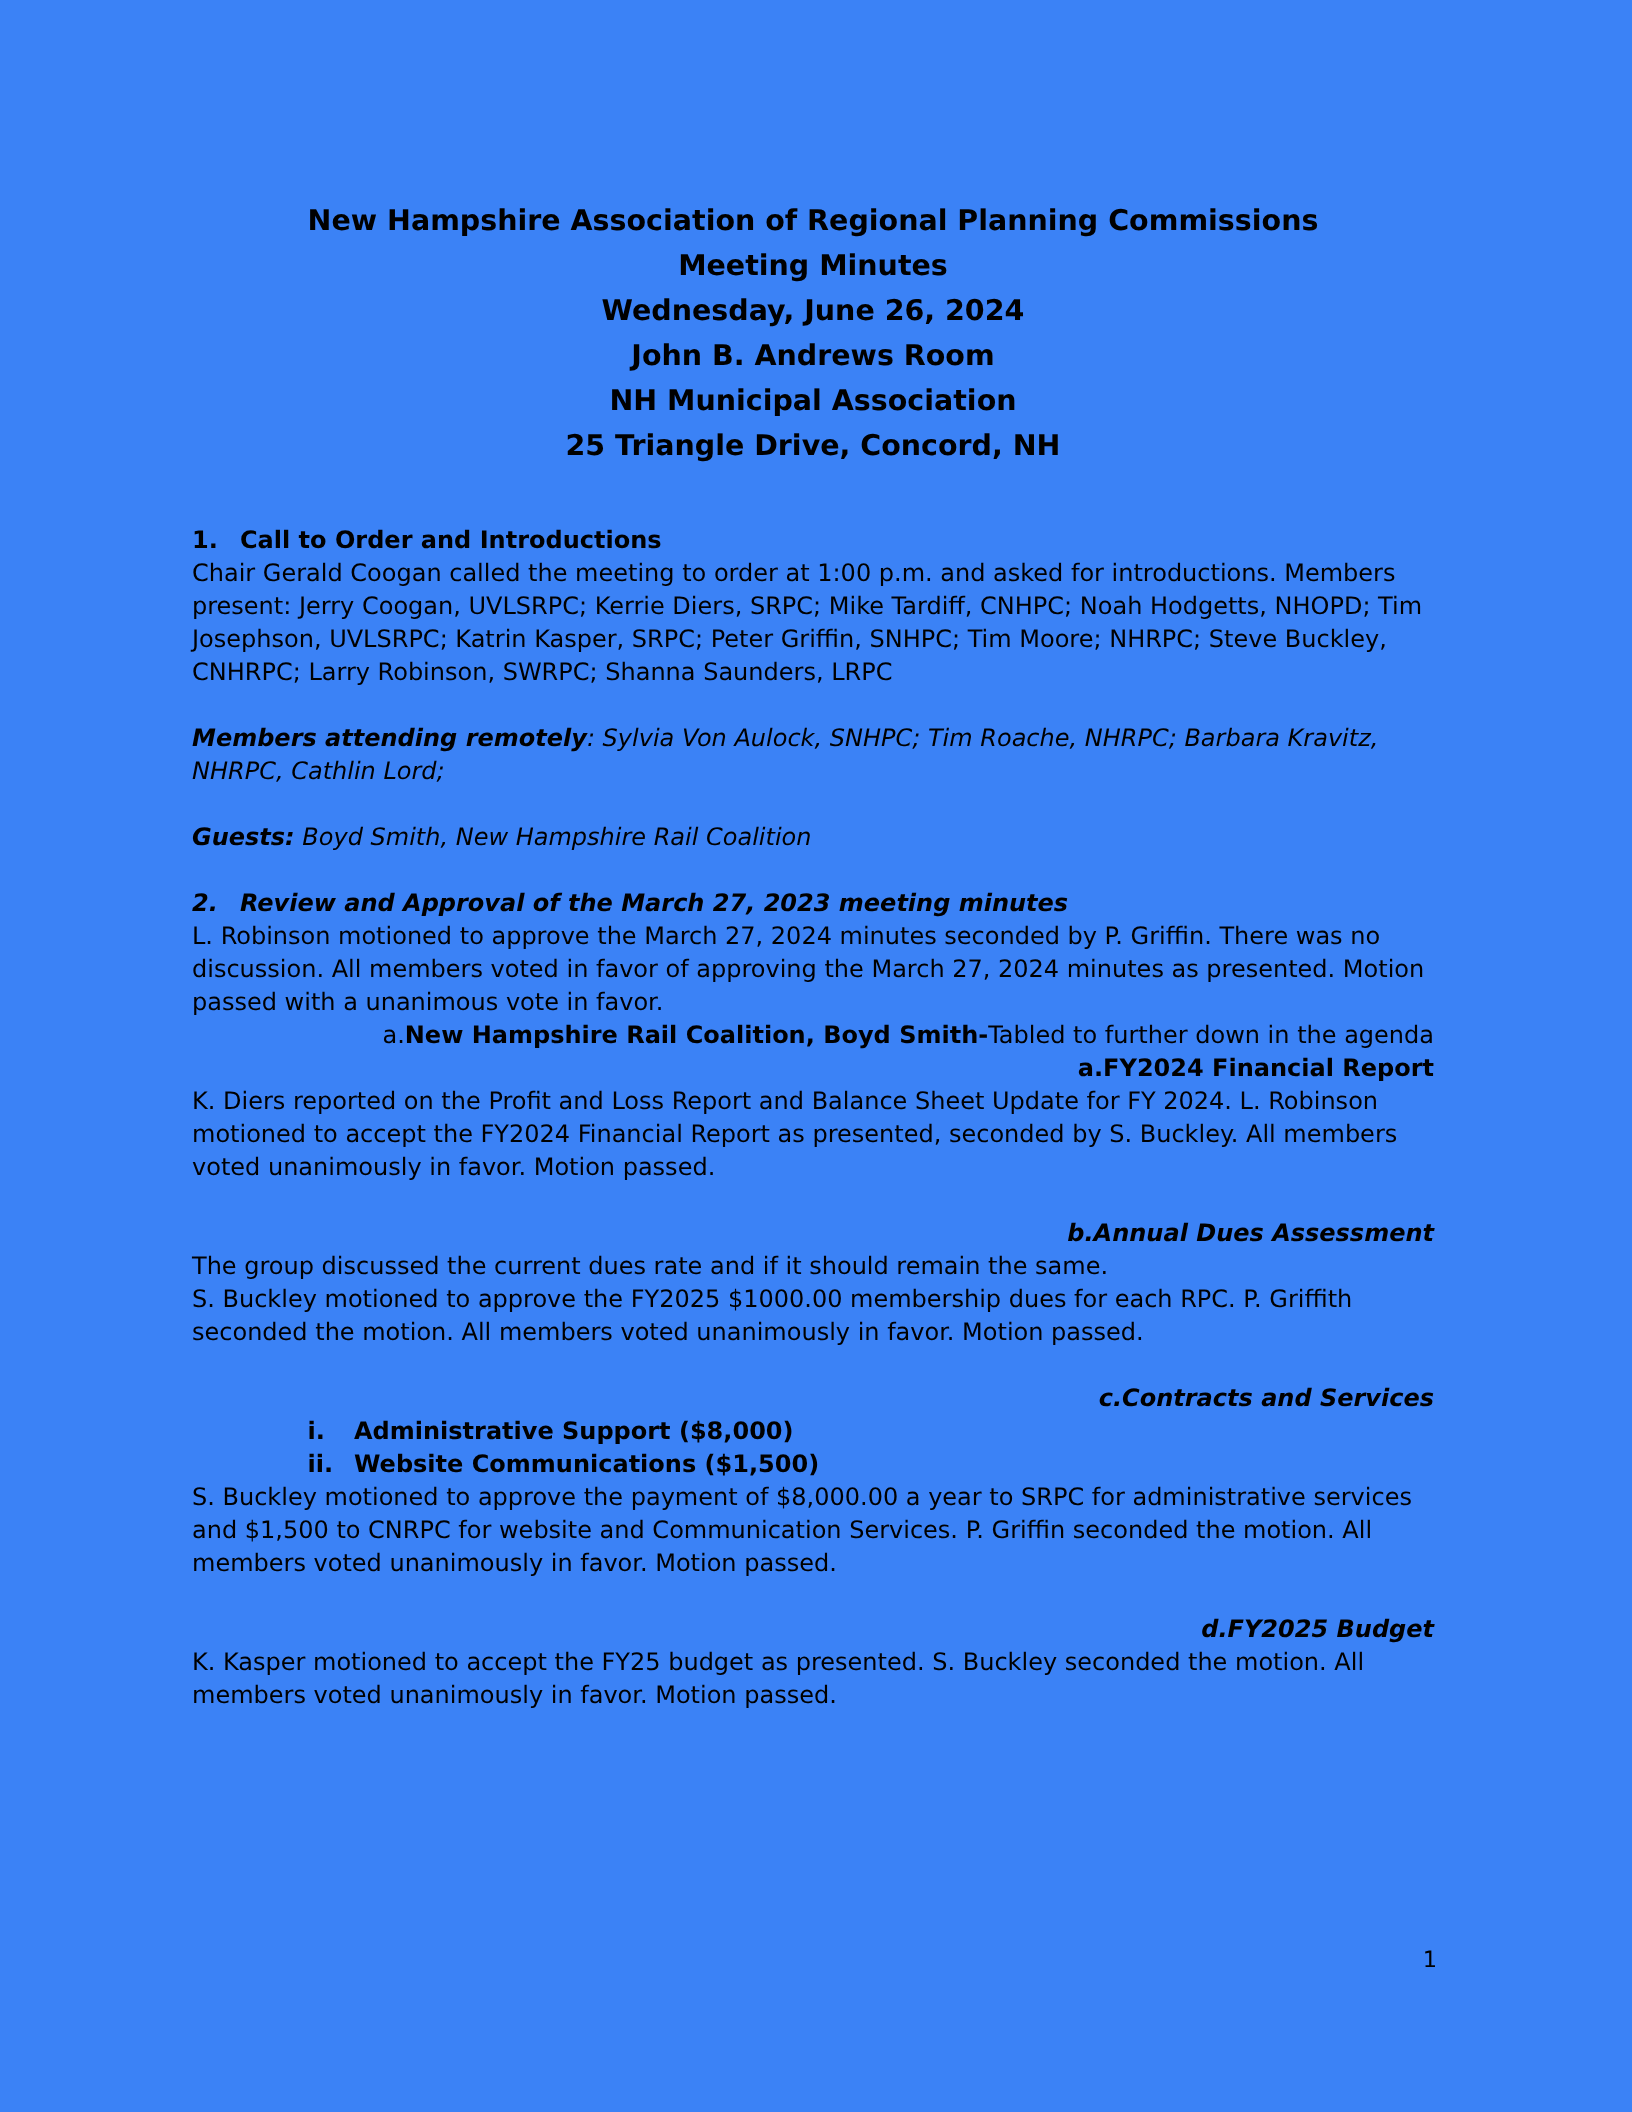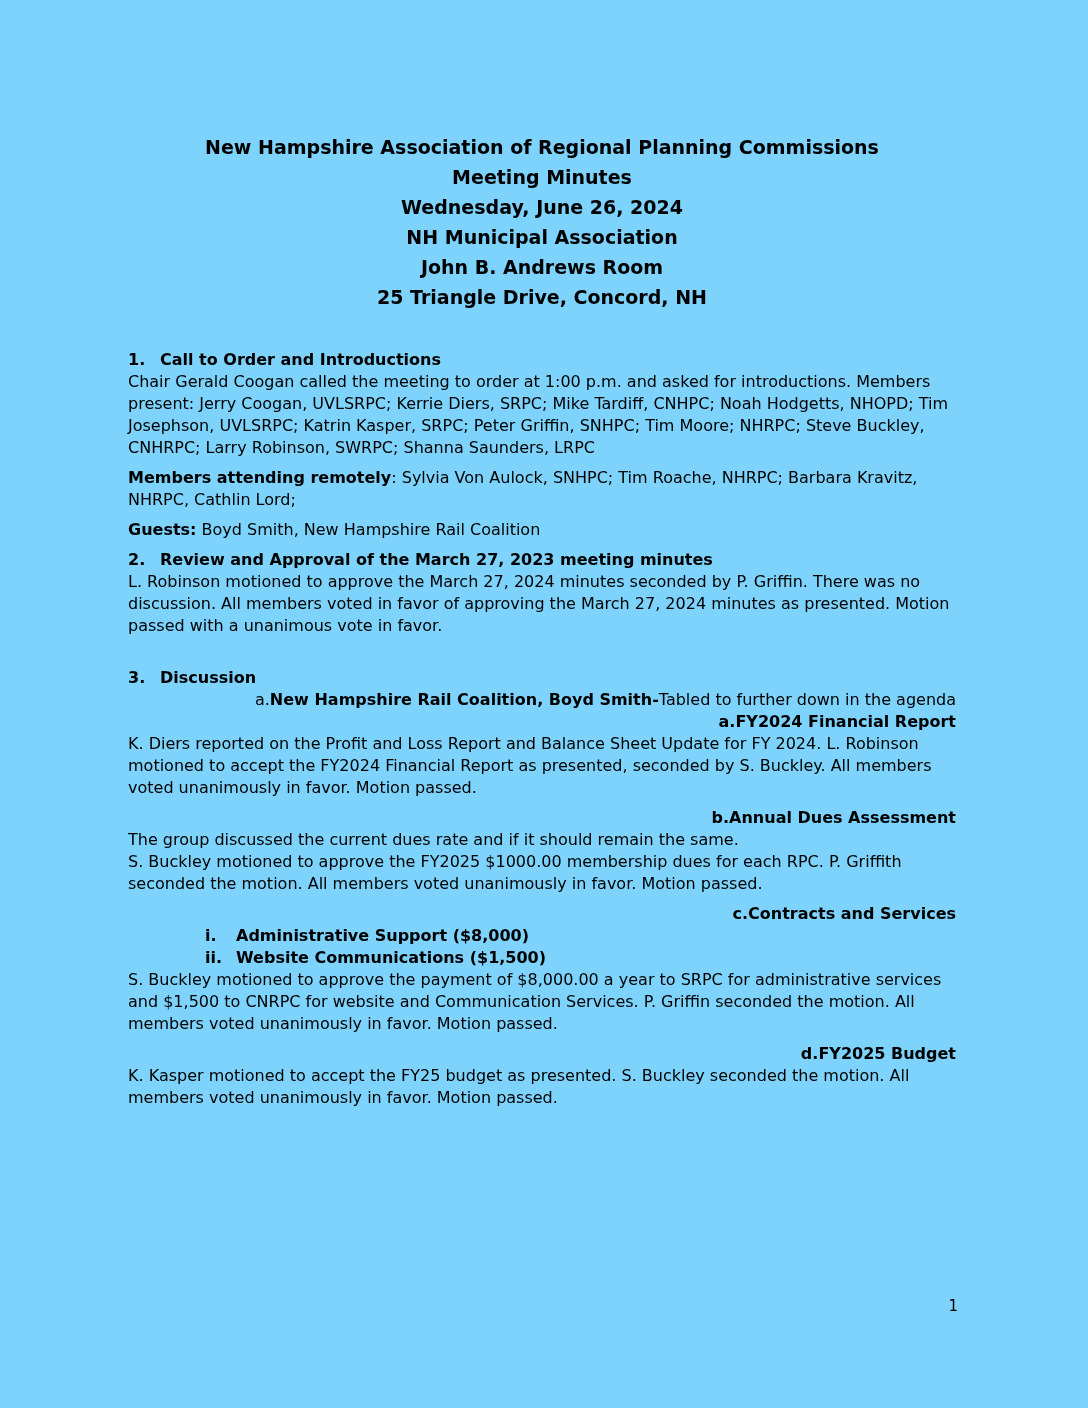--- a/index.html
+++ b/index.html
@@ -4,21 +4,21 @@
 <style>
   html, body {
     margin: 0;
     padding: 0;
     background: #ffffff;
   }
   .page {
     position: relative;
     width: 1088px;
     height: 1408px;
-    background: #7dd3fc;
+    background: #3b82f6;
     color: #000000;
     font-family: "DejaVu Sans", "Liberation Sans", sans-serif;
     overflow: hidden;
   }
   .content {
     position: absolute;
     left: 128px;
     top: 132px;
     width: 828px;
   }
@@ -30,21 +30,21 @@
     margin-bottom: 37px;
   }
   .header-line {
     white-space: nowrap;
   }
   .blk {
     font-size: 16px;
     line-height: 22px;
     font-weight: normal;
   }
-  .blk.gap { margin-top: 8px; }
+  .blk.gap { margin-top: 22px; font-style: italic; }
   .blk.gap2 { margin-top: 30px; }
   .bold { font-weight: bold; }
   .reg  { font-weight: normal; }
   .lvl1 { padding-left: 32px; }
   .lvl1 .marker { display: inline-block; width: 32px; margin-left: -32px; }
   .lvl2 { padding-left: 72px; text-align: right; }
   .lvl2 .marker { display: inline-block; width: 30px; margin-left: -30px; }
   .lvl3 { padding-left: 108px; }
   .lvl3 .marker { display: inline-block; width: 31px; margin-left: -31px; }
   .page-number {
@@ -57,32 +57,31 @@
 </style>
 </head>
 <body>
 
 <div class="page">
   <div class="content">
     <div class="doc-header">
         <div class="header-line">New Hampshire Association of Regional Planning Commissions</div>
         <div class="header-line">Meeting Minutes</div>
         <div class="header-line">Wednesday, June 26, 2024</div>
+        <div class="header-line">John B. Andrews Room</div>
         <div class="header-line">NH Municipal Association</div>
-        <div class="header-line">John B. Andrews Room</div>
         <div class="header-line">25 Triangle Drive, Concord, NH</div>
       </div>
     <div class="doc-body">
         <div class="blk lvl1"><span class="marker bold">1.</span><span class="bold">Call to Order and Introductions</span></div>
         <div class="blk p0"><span class="reg">Chair Gerald Coogan called the meeting to order at 1:00 p.m. and asked for introductions. Members present: Jerry Coogan, UVLSRPC; Kerrie Diers, SRPC; Mike Tardiff, CNHPC; Noah Hodgetts, NHOPD; Tim Josephson, UVLSRPC; Katrin Kasper, SRPC; Peter Griffin, SNHPC; Tim Moore; NHRPC; Steve Buckley, CNHRPC; Larry Robinson, SWRPC; Shanna Saunders, LRPC</span></div>
         <div class="blk p0 gap"><span class="bold">Members attending remotely</span><span class="reg">: Sylvia Von Aulock, SNHPC; Tim Roache, NHRPC; Barbara Kravitz, NHRPC, Cathlin Lord;</span></div>
         <div class="blk p0 gap"><span class="bold">Guests:</span><span class="reg"> Boyd Smith, New Hampshire Rail Coalition</span></div>
         <div class="blk lvl1 gap"><span class="marker bold">2.</span><span class="bold">Review and Approval of the March 27, 2023 meeting minutes</span></div>
         <div class="blk p0"><span class="reg">L. Robinson motioned to approve the March 27, 2024 minutes seconded by P. Griffin. There was no discussion. All members voted in favor of approving the March 27, 2024 minutes as presented. Motion passed with a unanimous vote in favor.</span></div>
-        <div class="blk lvl1 gap2"><span class="marker bold">3.</span><span class="bold">Discussion</span></div>
         <div class="blk lvl2"><span class="marker reg">a.</span><span class="bold">New Hampshire Rail Coalition, Boyd Smith-</span><span class="reg">Tabled to further down in the agenda</span></div>
         <div class="blk lvl2"><span class="marker bold">a.</span><span class="bold">FY2024 Financial Report</span></div>
         <div class="blk p0"><span class="reg">K. Diers reported on the Profit and Loss Report and Balance Sheet Update for FY 2024. L. Robinson motioned to accept the FY2024 Financial Report as presented, seconded by S. Buckley. All members voted unanimously in favor. Motion passed.</span></div>
         <div class="blk lvl2 gap"><span class="marker bold">b.</span><span class="bold">Annual Dues Assessment</span></div>
         <div class="blk p0"><span class="reg">The group discussed the current dues rate and if it should remain the same.</span></div>
         <div class="blk p0"><span class="reg">S. Buckley motioned to approve the FY2025 $1000.00 membership dues for each RPC. P. Griffith seconded the motion. All members voted unanimously in favor. Motion passed.</span></div>
         <div class="blk lvl2 gap"><span class="marker bold">c.</span><span class="bold">Contracts and Services</span></div>
         <div class="blk lvl3"><span class="marker bold">i.</span><span class="bold">Administrative Support ($8,000)</span></div>
         <div class="blk lvl3"><span class="marker bold">ii.</span><span class="bold">Website Communications ($1,500)</span></div>
         <div class="blk p0"><span class="reg">S. Buckley motioned to approve the payment of $8,000.00 a year to SRPC for administrative services and $1,500 to CNRPC for website and Communication Services. P. Griffin seconded the motion. All members voted unanimously in favor. Motion passed.</span></div>

